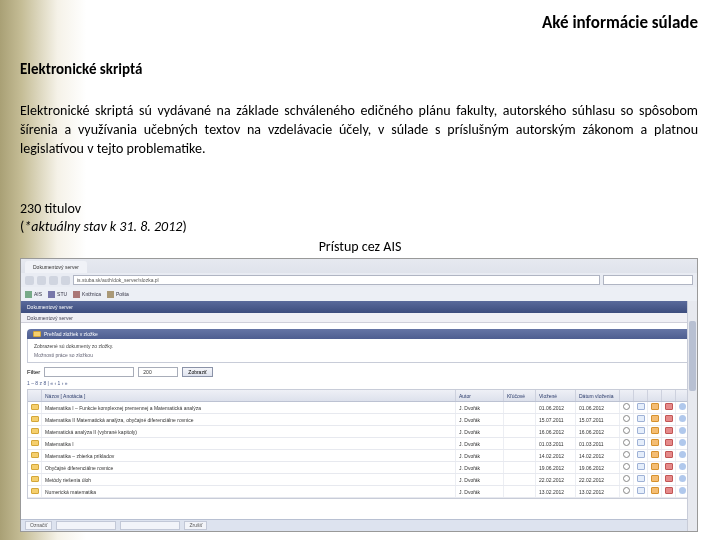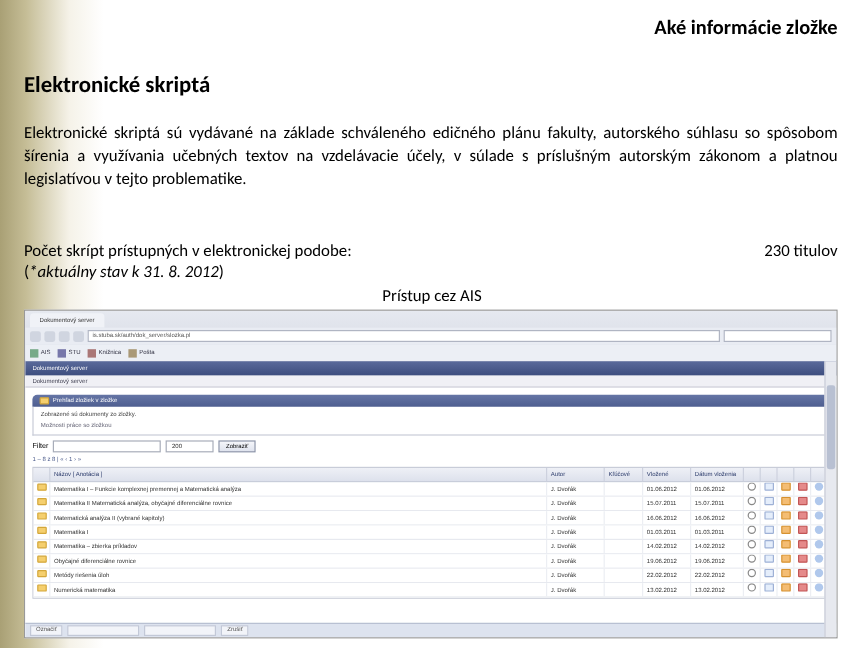--- a/index.html
+++ b/index.html
@@ -16,21 +16,21 @@
     top: 12px;
     right: 22px;
     font-size: 17px;
     font-weight: bold;
     color: #000;
   }
   .section-title {
     position: absolute;
     top: 60px;
     left: 20px;
-    font-size: 19px;
+    font-size: 15px;
     font-weight: bold;
     color: #000;
   }
   .description {
     position: absolute;
     top: 102px;
     left: 20px;
     right: 22px;
     font-size: 14px;
     line-height: 1.35;
@@ -322,26 +322,25 @@
     position: absolute;
     left: 1px; right: 1px;
     top: 20px; height: 70px;
     background: #b8c0d2;
     border-radius: 2px;
   }
 </style>
 </head>
 <body>
 
-<div class="page-title">Aké informácie zložke</div>
+<div class="page-title">Aké informácie súlade</div>
 <div class="section-title">Elektronické skriptá</div>
 <div class="description">Elektronické skriptá sú vydávané na základe schváleného edičného plánu fakulty, autorského súhlasu so spôsobom šírenia a využívania učebných textov na vzdelávacie účely, v súlade s príslušným autorským zákonom a platnou legislatívou v tejto problematike.</div>
 
 <div class="count-row">
-  <span>Počet skrípt prístupných v elektronickej podobe:</span>
   <span class="count-value">230 titulov</span>
 </div>
 
 <div class="note">
   <span>(</span><em>*aktuálny stav k 31. 8. 2012</em><span>)</span>
 </div>
 
 <div class="access-label">Prístup cez AIS</div>
 
 <div class="screenshot">

